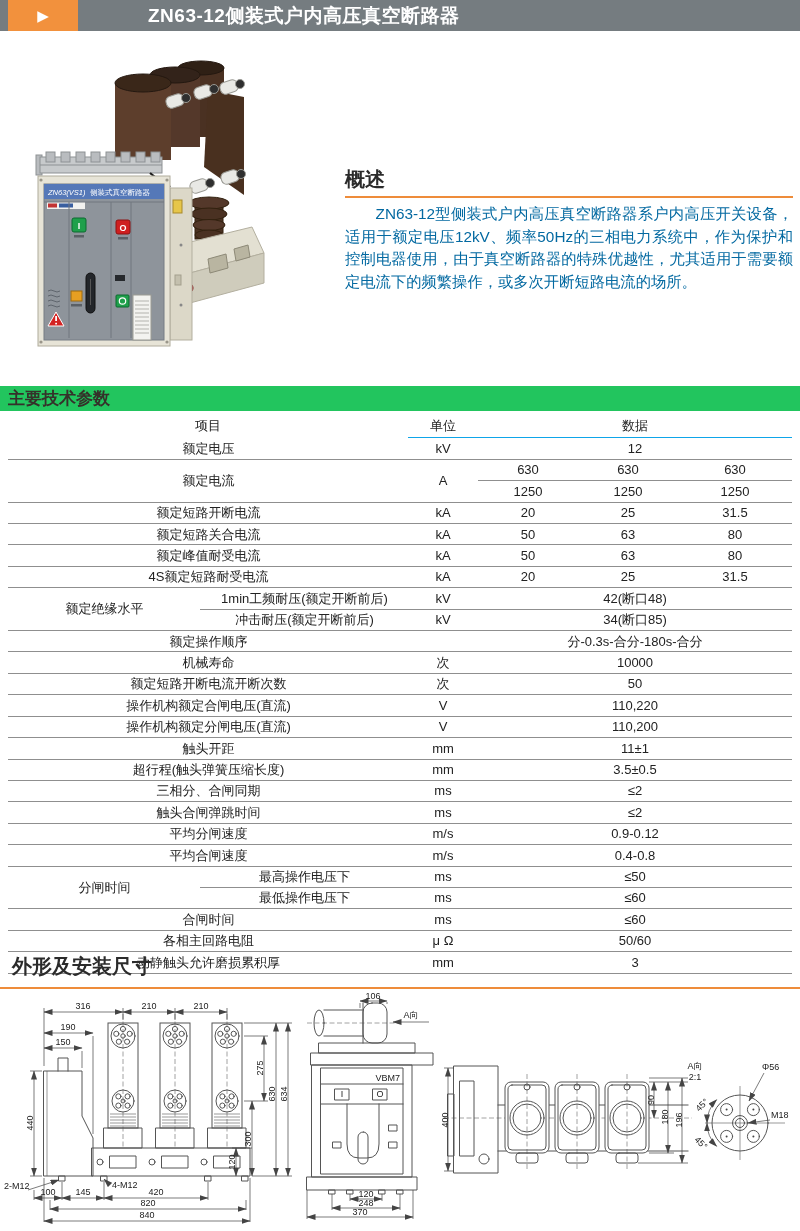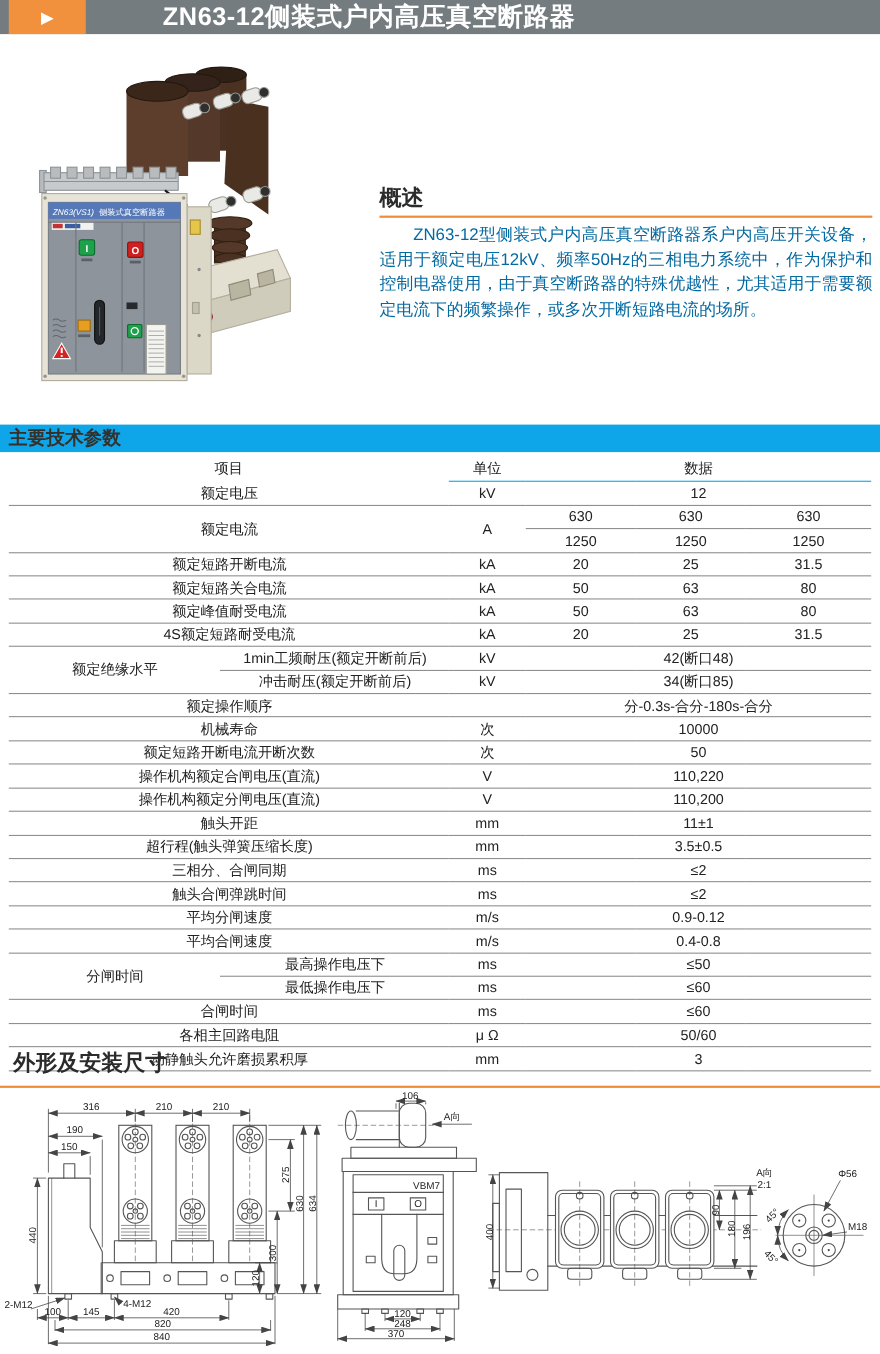--- a/index.html
+++ b/index.html
@@ -4,29 +4,29 @@
 <style>
   html,body{margin:0;padding:0;}
   body{width:800px;height:1231px;background:#fff;position:relative;overflow:hidden;
        font-family:"Liberation Sans","DejaVu Sans",sans-serif;color:#1c1c1c;}
   .abs{position:absolute;}
   
   .topbar{left:0;top:0;width:800px;height:31px;background:#757c80;}
   .arrowbox{left:8px;top:0;width:70px;height:31px;background:#f2913d;color:#fff;
             display:flex;align-items:center;justify-content:center;font-size:15px;}
   .topbar-title{left:148px;top:0;height:17px;line-height:31px;color:#fff;
-                font-size:23px;font-weight:bold;letter-spacing:.5px;}
+                font-size:19px;font-weight:bold;letter-spacing:.5px;}
   
   .ov-head{left:345px;top:166px;font-size:20px;font-weight:bold;color:#2b2b2b;}
   .ov-rule{left:345px;top:196px;width:448px;height:2px;background:#ee8c3a;}
   .ov-body{left:345px;top:203px;width:448px;font-size:15.3px;line-height:22.5px;
            text-align:justify;color:#0369a1;}
   .ov-body p{margin:0;text-indent:2em;}
   
-  .secbar{left:0;top:386px;width:800px;height:25px;background:#0ea5e9;}
+  .secbar{left:0;top:386px;width:800px;height:25px;background:#22c55e;}
   .secbar span{display:block;padding-left:8px;line-height:25px;font-size:17px;
                font-weight:bold;color:#35302a;}
   
   .spec-wrap{left:8px;top:414px;width:784px;}
   table{border-collapse:collapse;table-layout:fixed;width:784px;font-size:13px;color:#222;}
   td{border-bottom:1px solid #8f8f8f;padding:2.5px 2px;line-height:15.4px;vertical-align:middle;
      overflow:hidden;white-space:nowrap;}
   td.l{text-align:center;padding-left:3px;}
   td.c{text-align:center;}
   tr.hdr td{border-bottom:none;padding:4px 2px;}

